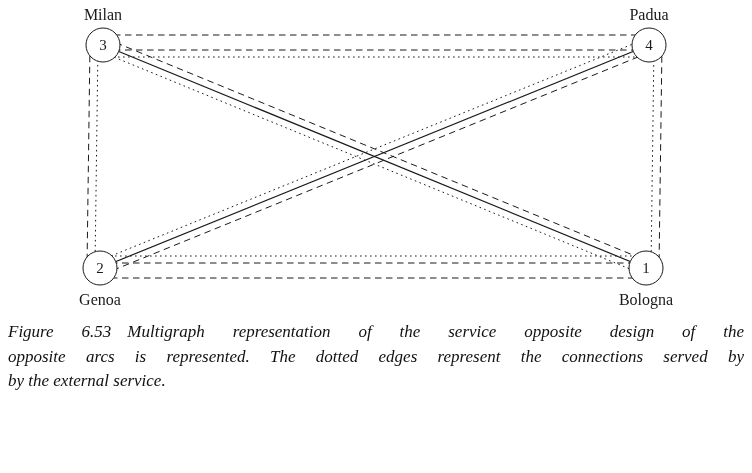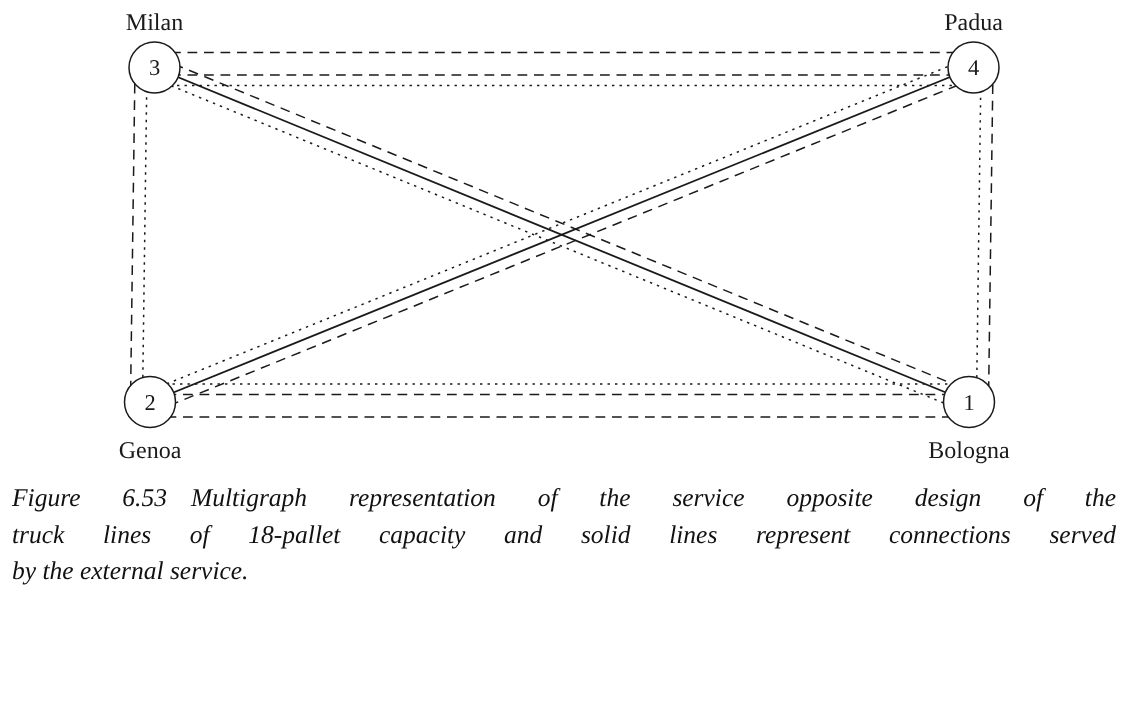--- a/index.html
+++ b/index.html
@@ -91,17 +91,17 @@
         <g>
           <circle cx="646" cy="268" r="17" fill="#ffffff" stroke="#1a1a1a" stroke-width="1"></circle>
           <text x="646" y="273" text-anchor="middle" class="node-number">1</text>
           <text x="646" y="305" text-anchor="middle" class="node-city">Bologna</text>
         </g>
       </svg>
   </div>
 
   <div class="caption">
     <p class="cap-line justify"><span class="fig-label">Figure 6.53</span><span>Multigraph representation of the service opposite design of the</span></p>
-    <p class="cap-line justify">truck lines of 18-pallet capacity and solid lines represent connections served</p>
+    <p class="cap-line justify">opposite arcs is represented. The dotted edges represent the connections served by</p>
     <p class="cap-line">by the external service.</p>
   </div>
 
 </div>
 
 </body></html>

